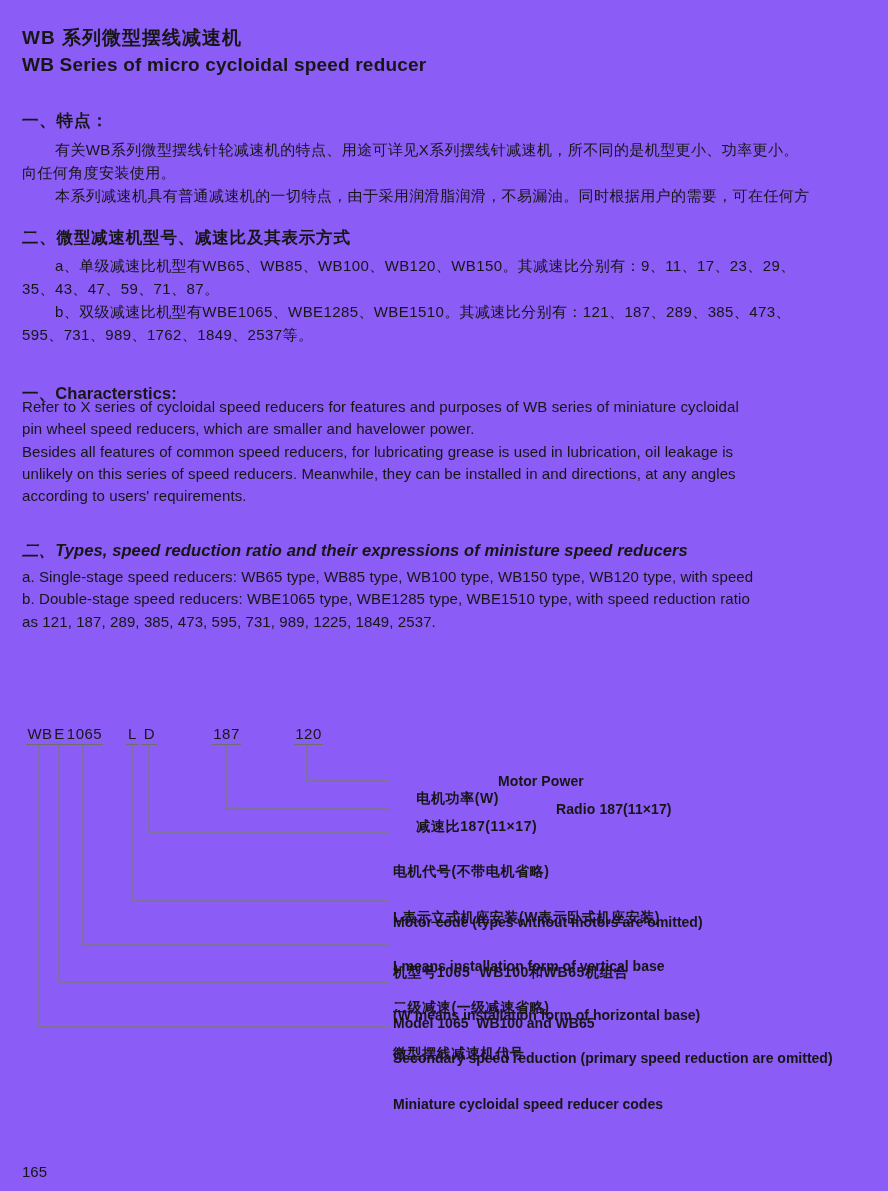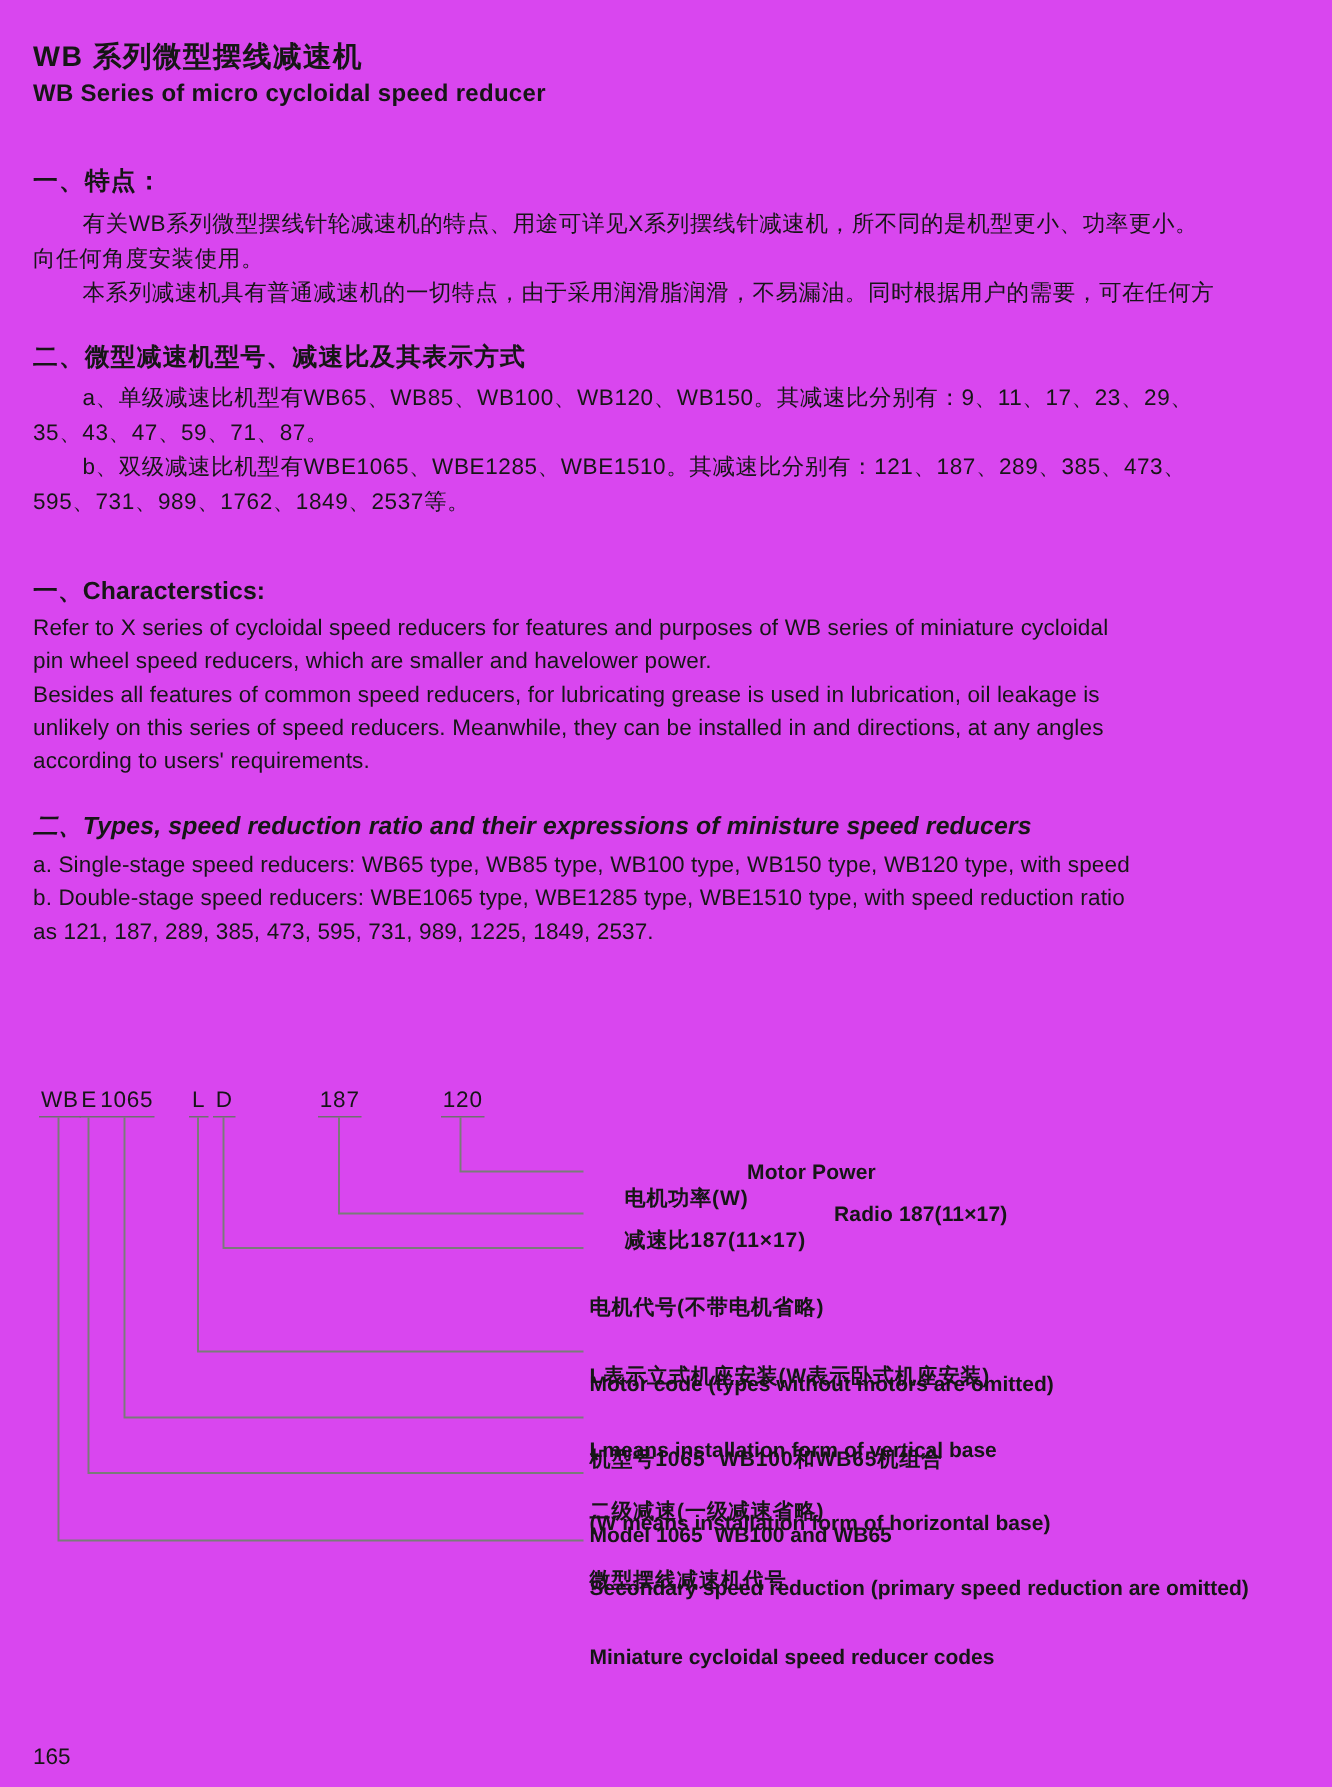--- a/index.html
+++ b/index.html
@@ -1,40 +1,40 @@
 <!DOCTYPE html>
 <html><head>
 <meta charset="utf-8">
 <style>
   html,body{margin:0;padding:0;background:#ffffff;}
   .page{
     position:relative;
     width:888px;height:1191px;
-    background:#d946ef;
+    background:#8b5cf6;
     font-family:"Liberation Sans","DejaVu Sans",sans-serif;
     color:#161616;
     overflow:hidden;
   }
   .abs{position:absolute;}
   
   .title-zh{left:22px;top:25px;font-size:19px;font-weight:bold;letter-spacing:1px;}
-  .title-en{left:22px;top:54px;font-size:16px;font-weight:bold;letter-spacing:0.2px;}
+  .title-en{left:22px;top:54px;font-size:19px;font-weight:bold;letter-spacing:0.2px;}
   
   .h-cn{font-size:16.5px;font-weight:bold;letter-spacing:0.8px;}
   .h-cn1{left:22px;top:110px;}
   .h-cn2{left:22px;top:227px;}
   
   .h-en{font-size:16.5px;font-weight:bold;letter-spacing:0.1px;}
   .h-en1{left:22px;top:383px;}
   .h-en2{left:22px;top:540px;font-style:italic;}
   
   .para{left:22px;width:830px;}
   .para-cn1{top:138px;}
   .para-cn2{top:254px;}
-  .para-en1{top:408px;}
+  .para-en1{top:396px;}
   .para-en2{top:566px;}
   .para .ln{line-height:23px;font-size:15px;letter-spacing:0.4px;white-space:pre;}
   .para.en .ln{line-height:22.3px;letter-spacing:0.1px;}
   .ind{padding-left:33px;}
   
   .diagram{left:0;top:715px;width:888px;height:345px;}
   .dg-svg{position:absolute;left:0;top:0;}
   .tok{
     position:absolute;top:10px;height:19px;
     font-size:15px;letter-spacing:0.5px;

